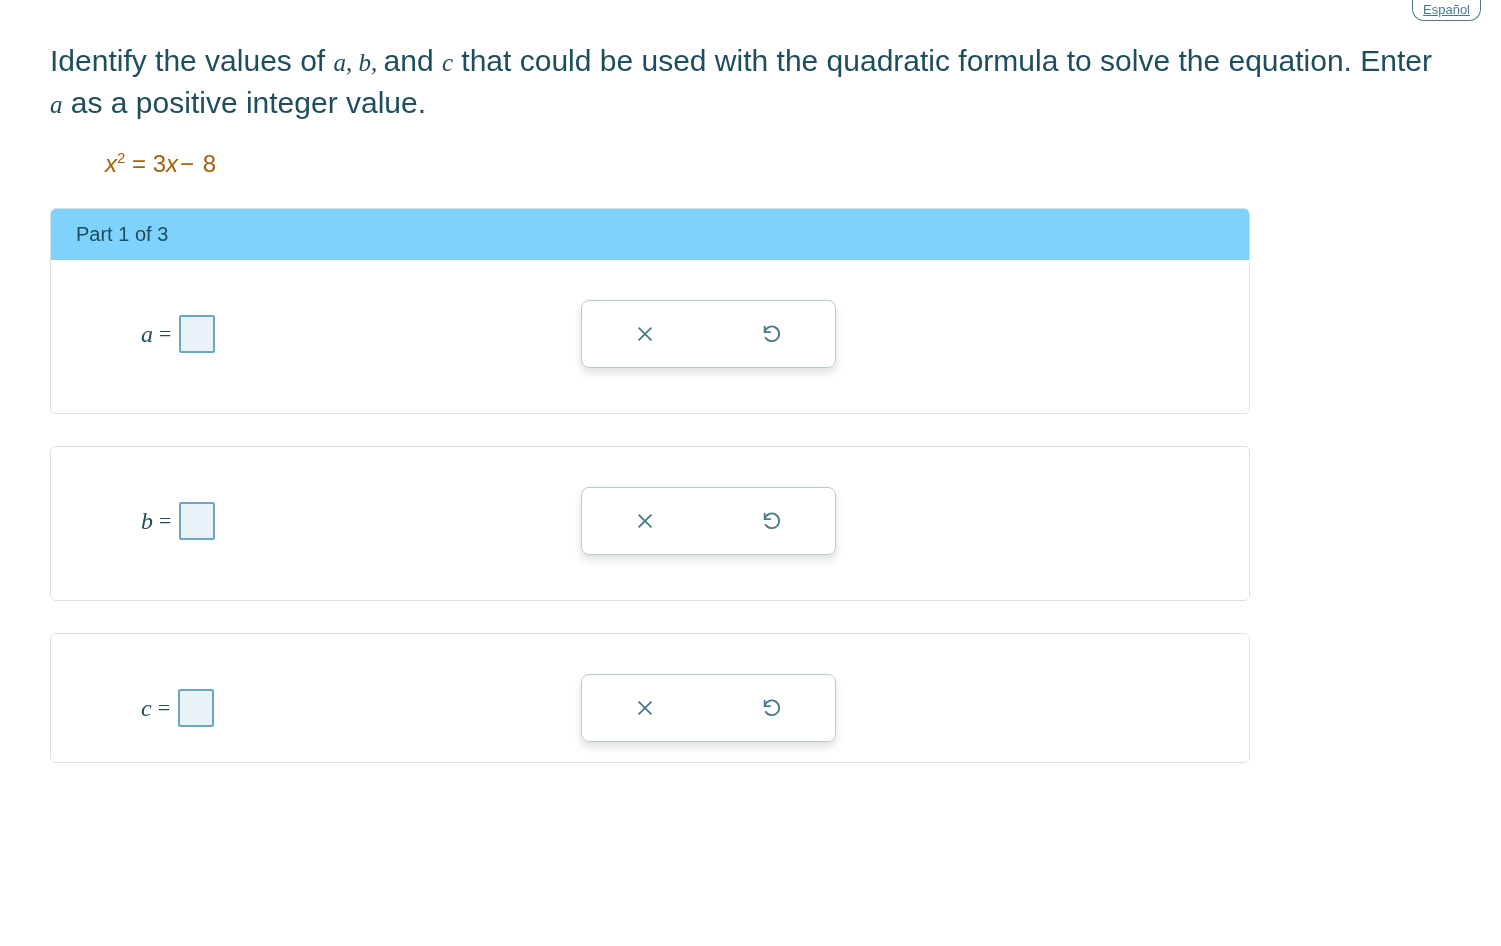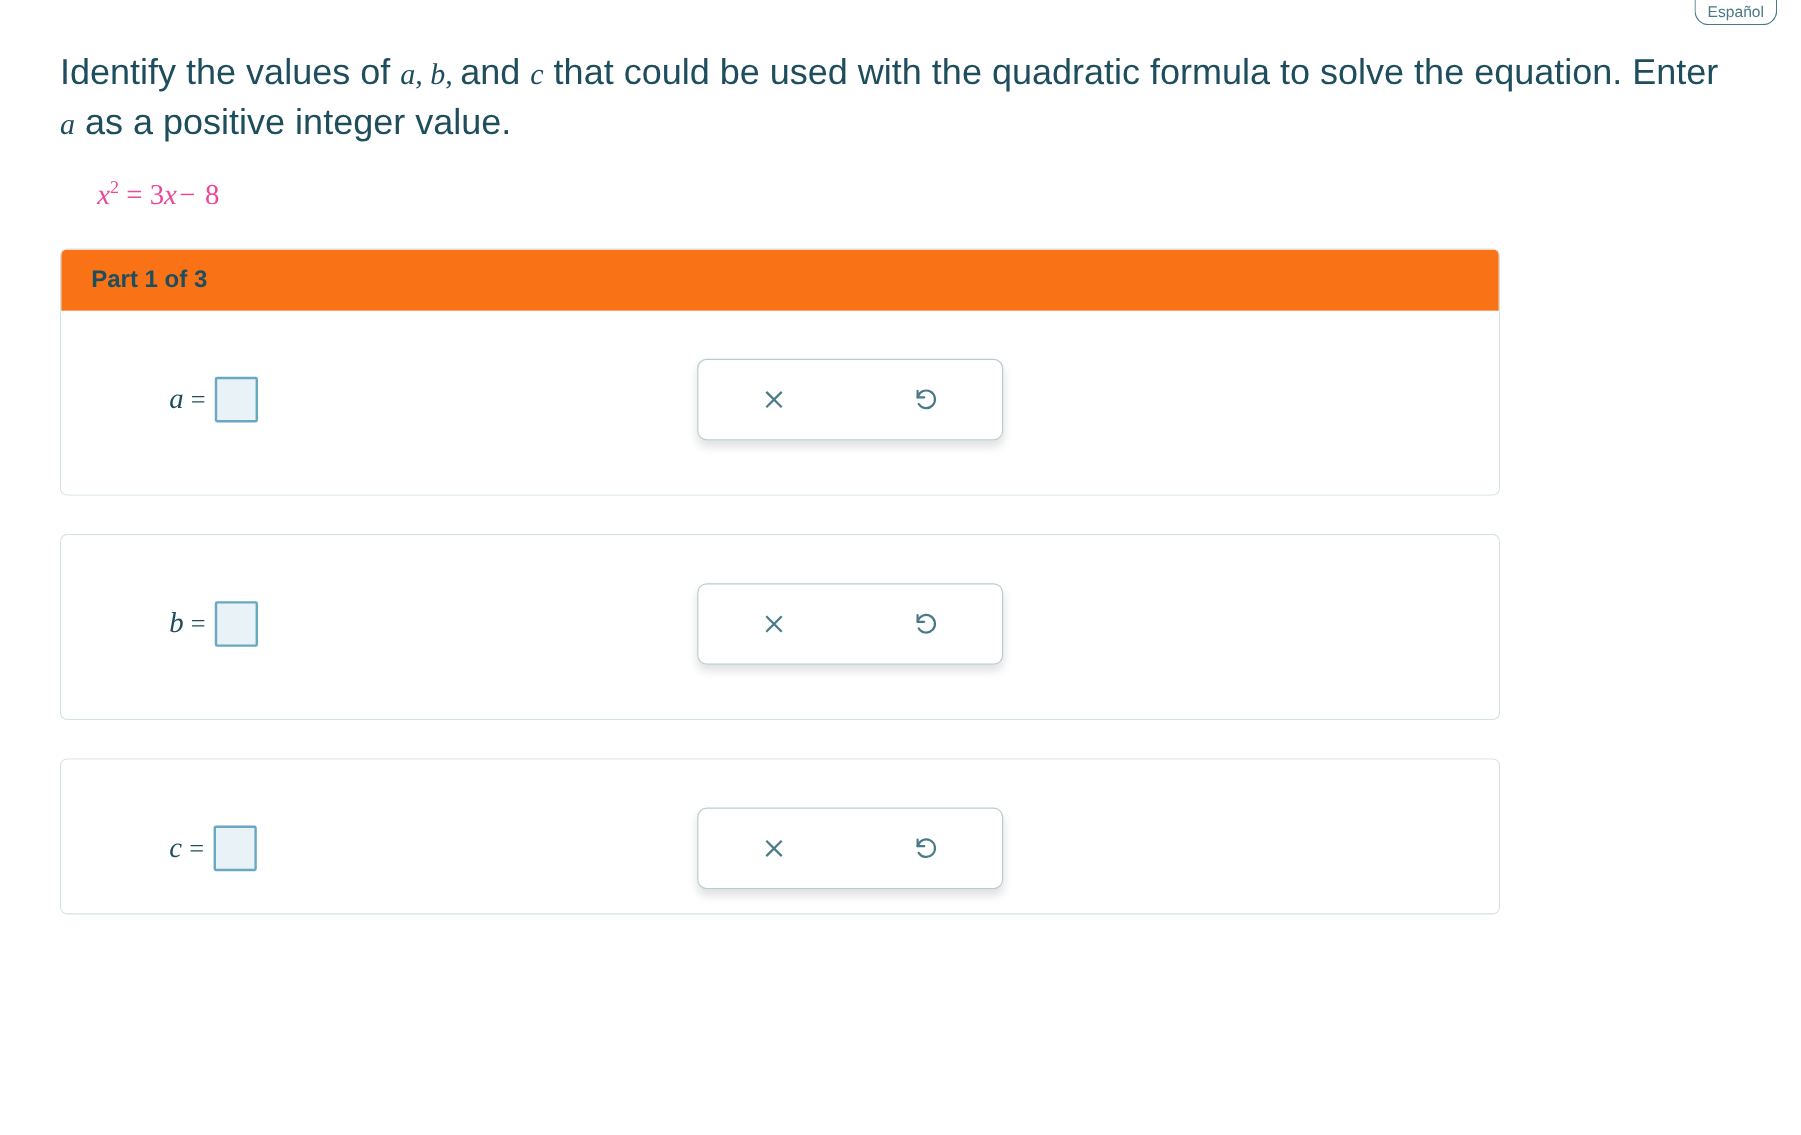--- a/index.html
+++ b/index.html
@@ -18,40 +18,41 @@
     .language-badge {
       position: absolute;
       top: 0;
       right: 20px;
       border: 1px solid #4a7a8a;
       border-radius: 0 0 12px 12px;
       padding: 2px 10px 3px 10px;
       font-size: 13px;
       color: #4a7a8a;
       border-top: none;
+      text-decoration: underline;
     }
     .content {
       padding: 40px 62px 20px 50px;
     }
     .question-text {
       font-size: 30px;
       color: #1e4e5e;
       line-height: 1.4;
       margin-bottom: 25px;
     }
     .question-text .var {
       font-family: 'Times New Roman', serif;
       font-style: italic;
       font-size: 25px;
     }
     .equation {
-      font-family: Liberation Serif, serif;
+      font-family: Liberation Sans, sans-serif;
       font-size: 24px;
-      color: #ec4899;
-      margin-left: 31px;
+      color: #a16207;
+      margin-left: 55px;
       margin-bottom: 30px;
       font-style: italic;
     }
     .equation .sup {
       font-size: 15px;
       vertical-align: super;
       font-style: normal;
     }
     .equation .num {
       font-style: normal;
@@ -65,25 +66,24 @@
       flex-direction: column;
       gap: 32px;
     }
     .part {
       border: 1px solid #d6e1e5;
       border-radius: 6px;
       overflow: hidden;
       width: 1200px;
     }
     .part-header {
-      background: #f97316;
+      background: #7dd3fc;
       padding: 14px 25px;
       font-size: 20px;
       color: #1e4e5e;
-      font-weight: bold;
     }
     .part-body {
       background: #ffffff;
       padding: 40px 50px 45px 50px;
       display: flex;
       align-items: center;
     }
     .answer-group {
       display: flex;
       align-items: center;

